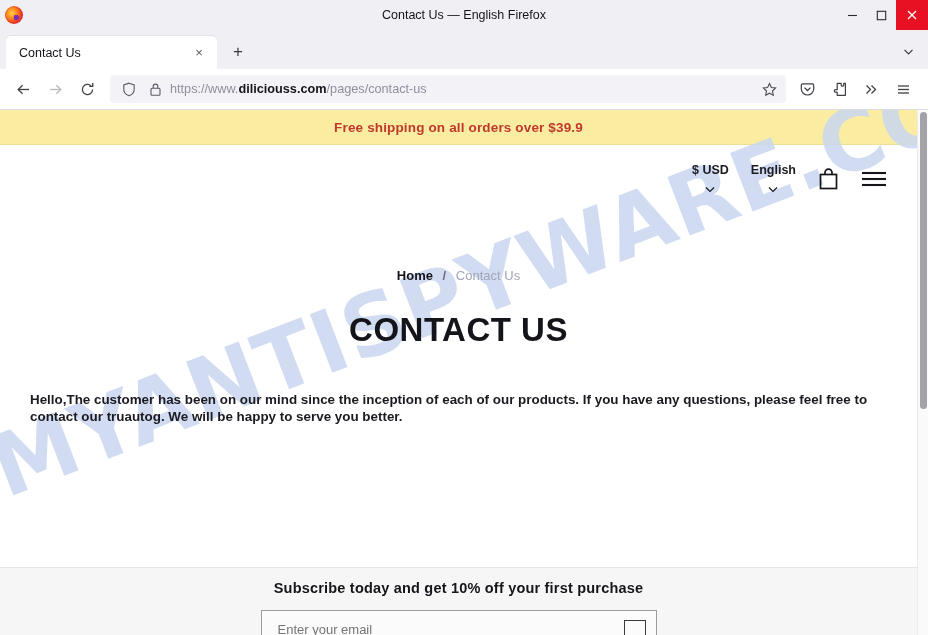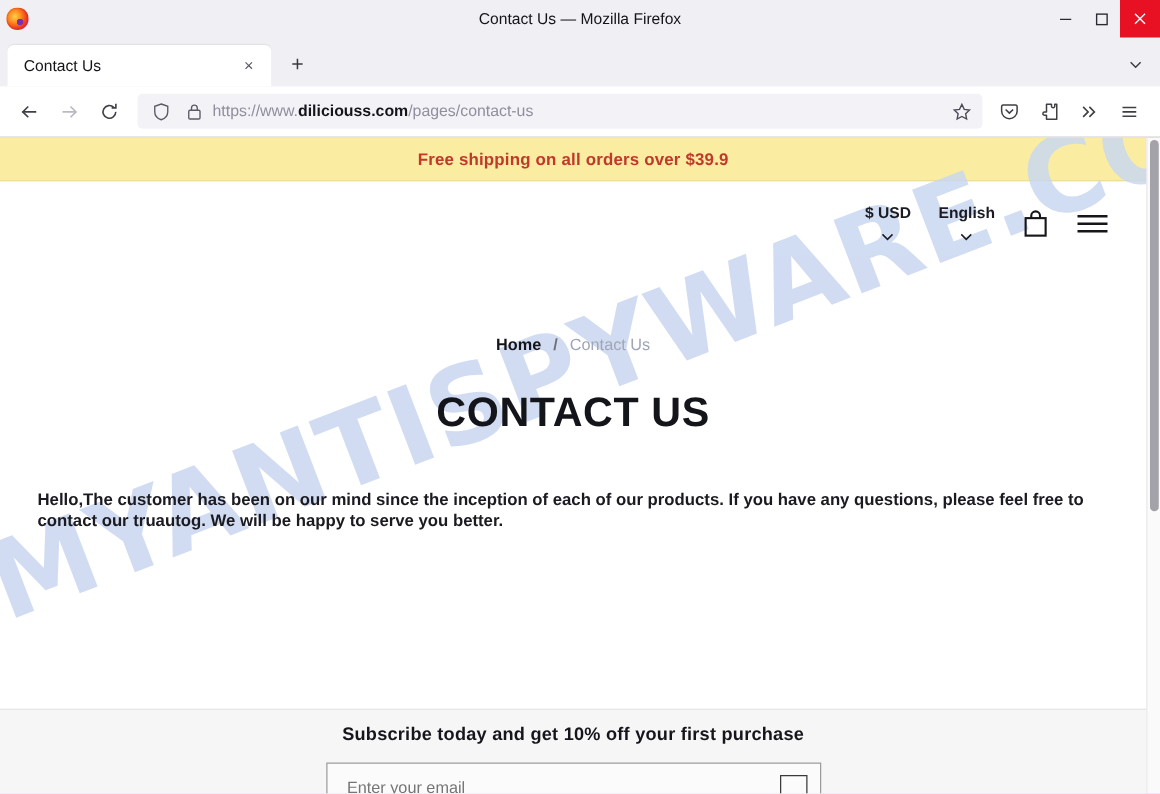--- a/index.html
+++ b/index.html
@@ -344,21 +344,21 @@
     border-radius: 4px;
   }
 </style>
 </head>
 <body>
 
 <div id="app">
 
   <div class="titlebar">
     <div class="ff-logo"></div>
-    <div class="titlebar-title">Contact Us — Mozilla Firefox</div>
+    <div class="titlebar-title">Contact Us — English Firefox</div>
     <div class="win-controls">
       <div class="win-btn">
         <svg width="11" height="11" viewBox="0 0 11 11">
             <line x1="1" y1="5.5" x2="10" y2="5.5" stroke="currentColor" stroke-width="1.1"></line>
           </svg>
       </div>
       <div class="win-btn">
         <svg width="11" height="11" viewBox="0 0 11 11">
             <rect x="1.3" y="1.3" width="8.4" height="8.4" fill="none" stroke="currentColor" stroke-width="1.1"></rect>
           </svg>

